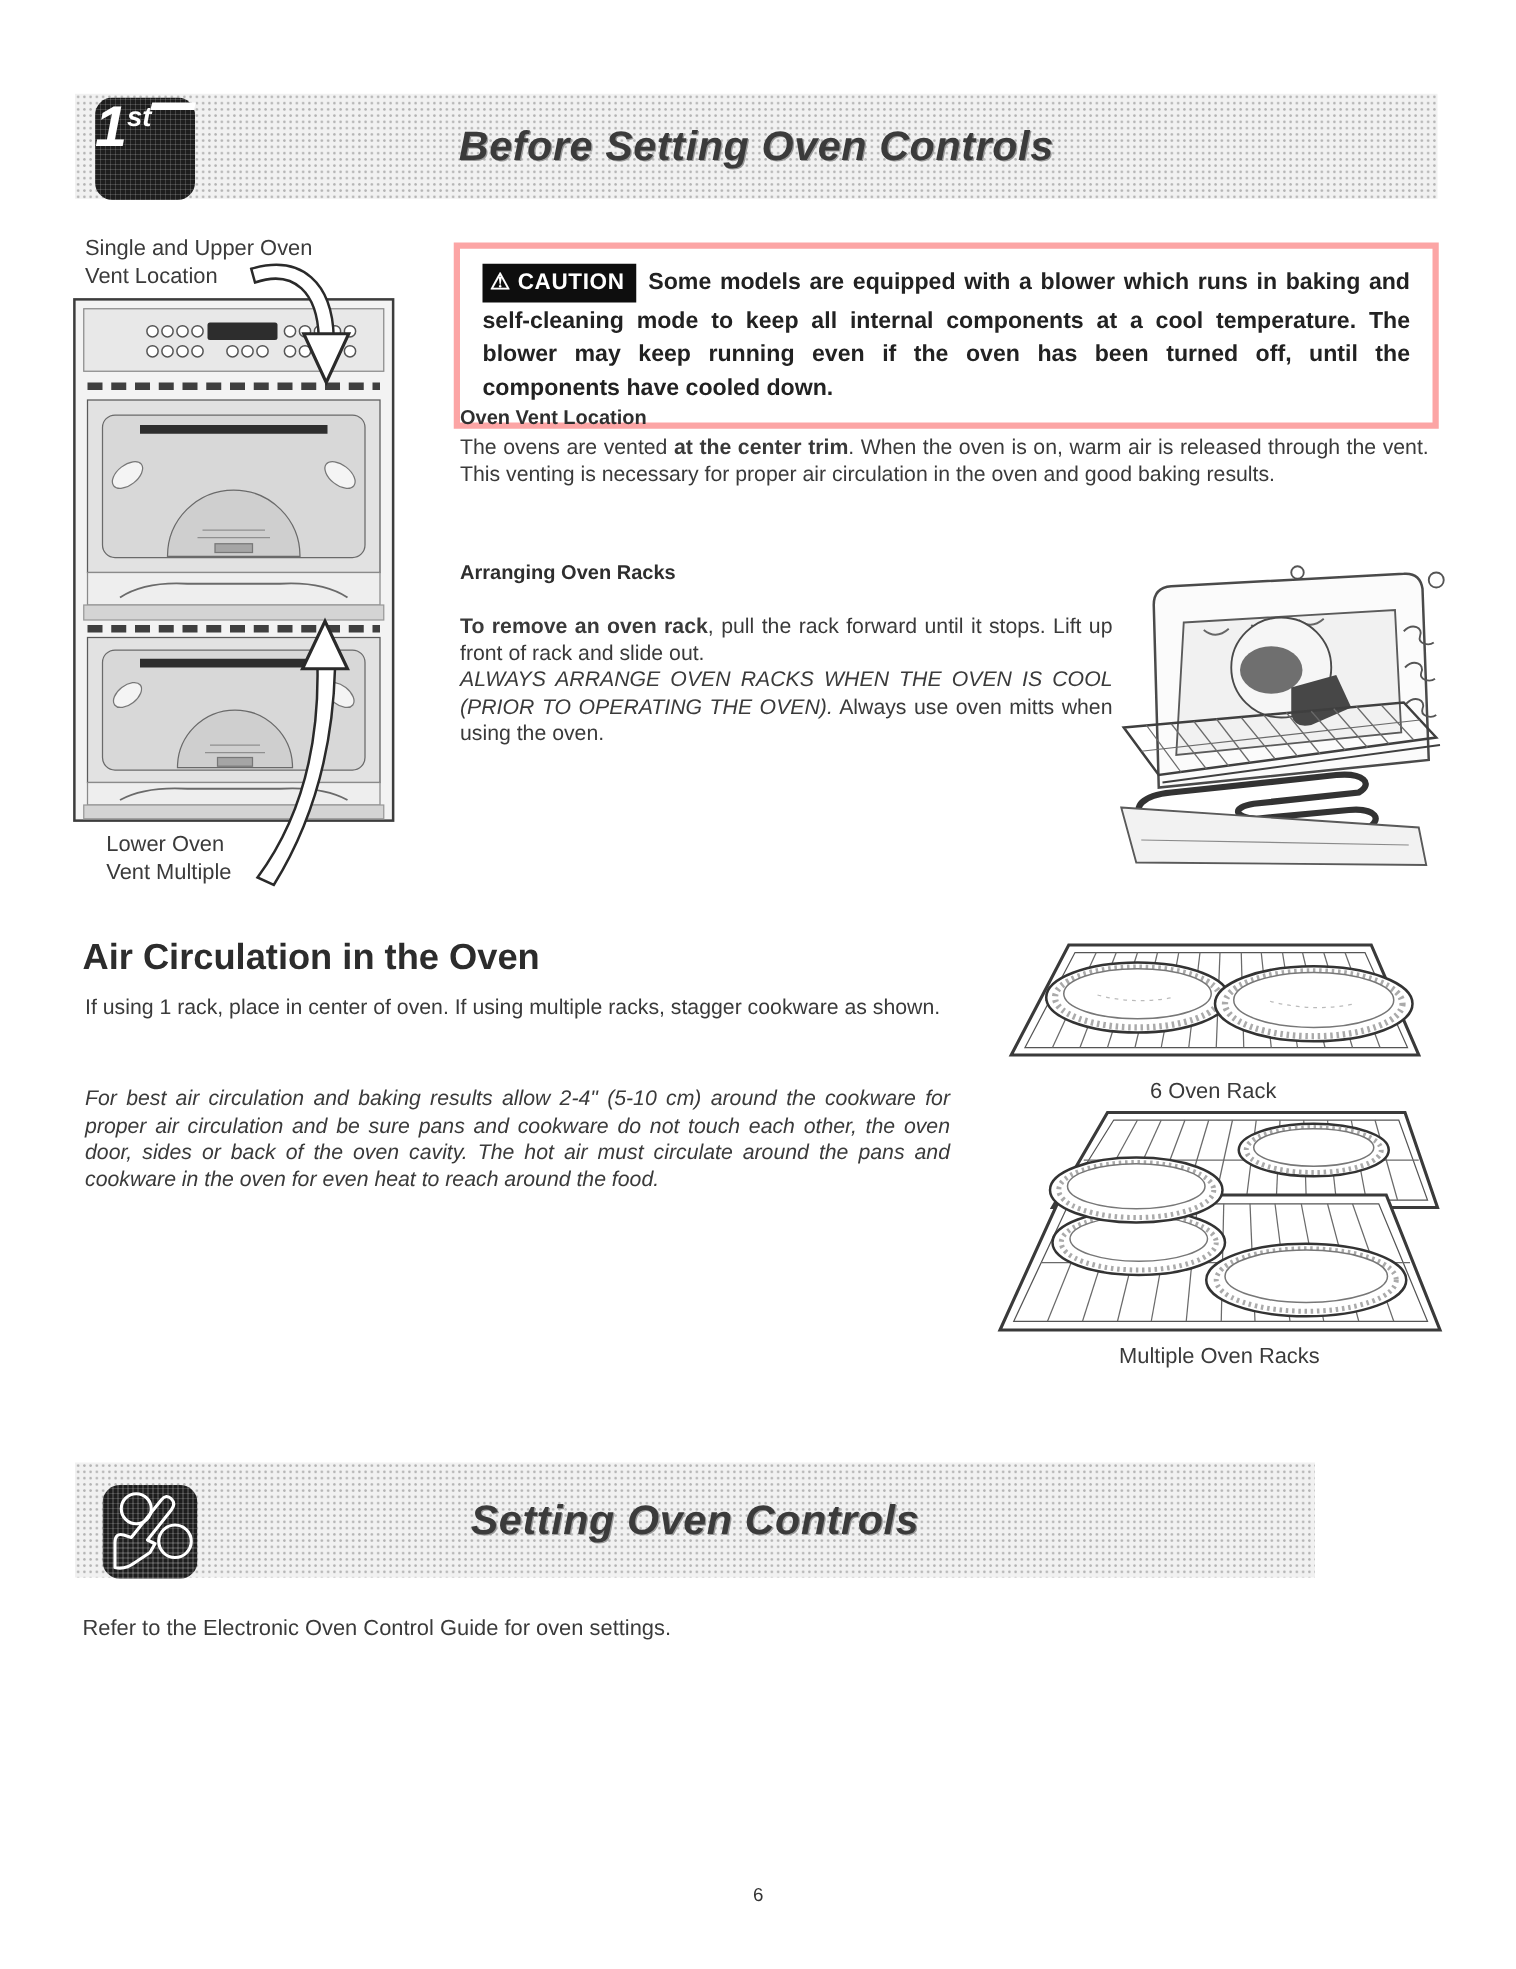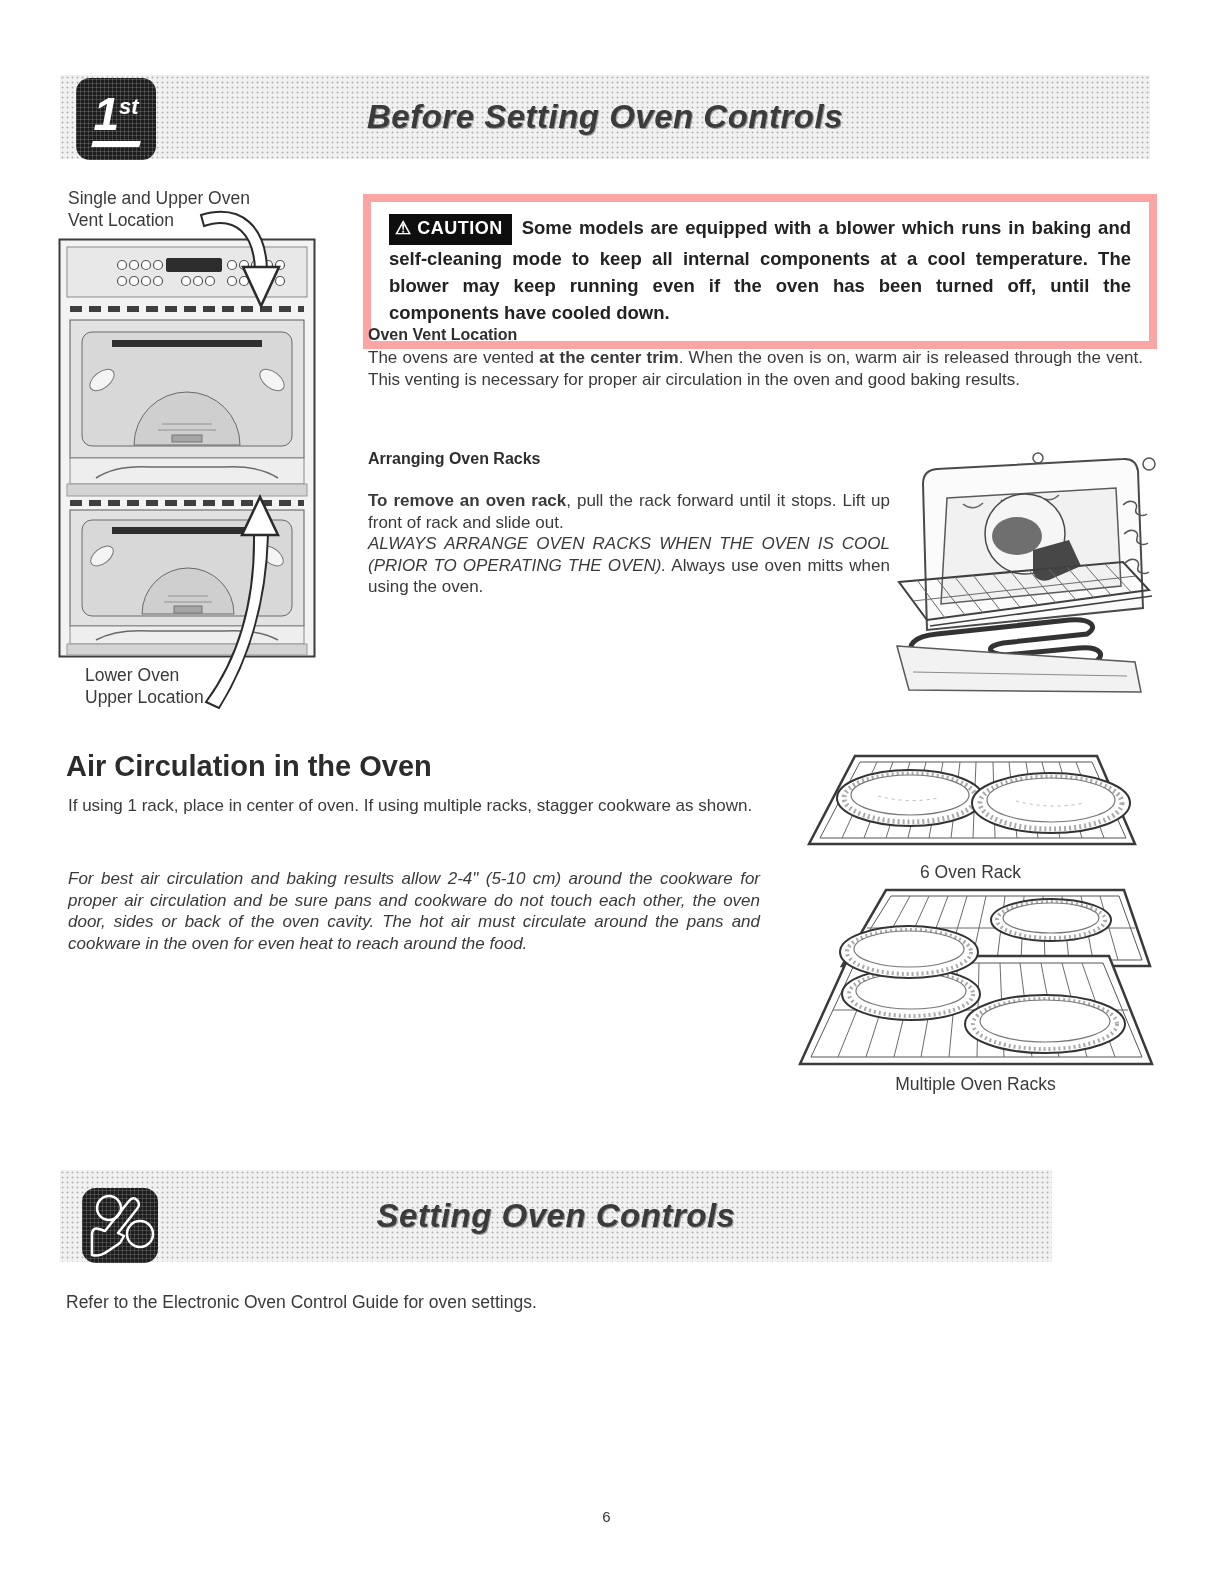--- a/index.html
+++ b/index.html
@@ -18,27 +18,27 @@
   .banner-title{
     font-style:italic;font-weight:bold;font-size:33px;color:#3b3b3b;
     letter-spacing:0.5px;text-shadow:1px 1px 0 #9a9a9a;white-space:nowrap;
   }
   .icon-tile{
     background-color:#1d1d1d;
     background-image:
       repeating-linear-gradient(0deg, rgba(255,255,255,0.16) 0 1px, rgba(0,0,0,0) 1px 4px),
       repeating-linear-gradient(90deg, rgba(255,255,255,0.16) 0 1px, rgba(0,0,0,0) 1px 4px);
     border-radius:14px;
-    display:flex;flex-direction:column;align-items:center;justify-content:center;
+    display:flex;flex-direction:row;align-items:flex-start;justify-content:center;
   }
   .first-text{color:#ffffff;font-style:italic;font-weight:bold;font-size:46px;line-height:1;}
   .first-text .st{font-size:22px;vertical-align:16px;}
   .first-underline{width:48px;height:6px;background:#ffffff;margin-top:4px;transform:skewX(-15deg);}
   .caution-box{
-    border:8px solid #fca5a5;background:#ffffff;width:742px;padding:12px 18px 14px 18px;
+    border:5px solid #fca5a5;background:#ffffff;width:742px;padding:12px 18px 14px 18px;
   }
   .caution-text{
     margin:0;font-size:18.5px;font-weight:bold;line-height:1.48;color:#222222;text-align:justify;
   }
   .caution-badge{
     display:inline-block;background:#0e0e0e;color:#ffffff;padding:1px 9px 3px 6px;margin-right:10px;
     font-size:18px;letter-spacing:0.5px;white-space:nowrap;
   }
   .h-small{font-size:16px;font-weight:bold;color:#2e2e2e;margin:0 0 3px 0;}
   .body-text{font-size:17px;line-height:21.5px;color:#3a3a3a;text-align:justify;margin:0;}
@@ -58,21 +58,21 @@
     <div class="banner-title">Before Setting Oven Controls</div>
   </div>
   <div class="icon-tile abs" style="left:76px;top:78px;width:80px;height:82px;">
     <div class="first-text"><span>1</span><span class="st">st</span></div>
     <div class="first-underline"></div>
   </div>
 
   <div class="fig-label abs" style="left:68px;top:188px;">Single and Upper Oven
 Vent Location</div>
   <div class="fig-label abs" style="left:85px;top:665px;">Lower Oven
-Upper Location</div>
+Vent Multiple</div>
 
   <svg class="abs" style="left:58px;top:238px;" width="258" height="420" viewBox="0 0 258 420">
     <rect x="1.5" y="1.5" width="255" height="417" fill="#f3f3f3" stroke="#3c3c3c" stroke-width="2"></rect>
 
     <rect x="9" y="9" width="240" height="50" fill="#e8e8e8" stroke="#8a8a8a"></rect>
     <g fill="#ffffff" stroke="#555555" stroke-width="1.2">
       <circle cx="64" cy="27" r="4.5"></circle>
         <circle cx="76" cy="27" r="4.5"></circle>
         <circle cx="88" cy="27" r="4.5"></circle>
         <circle cx="100" cy="27" r="4.5"></circle>

